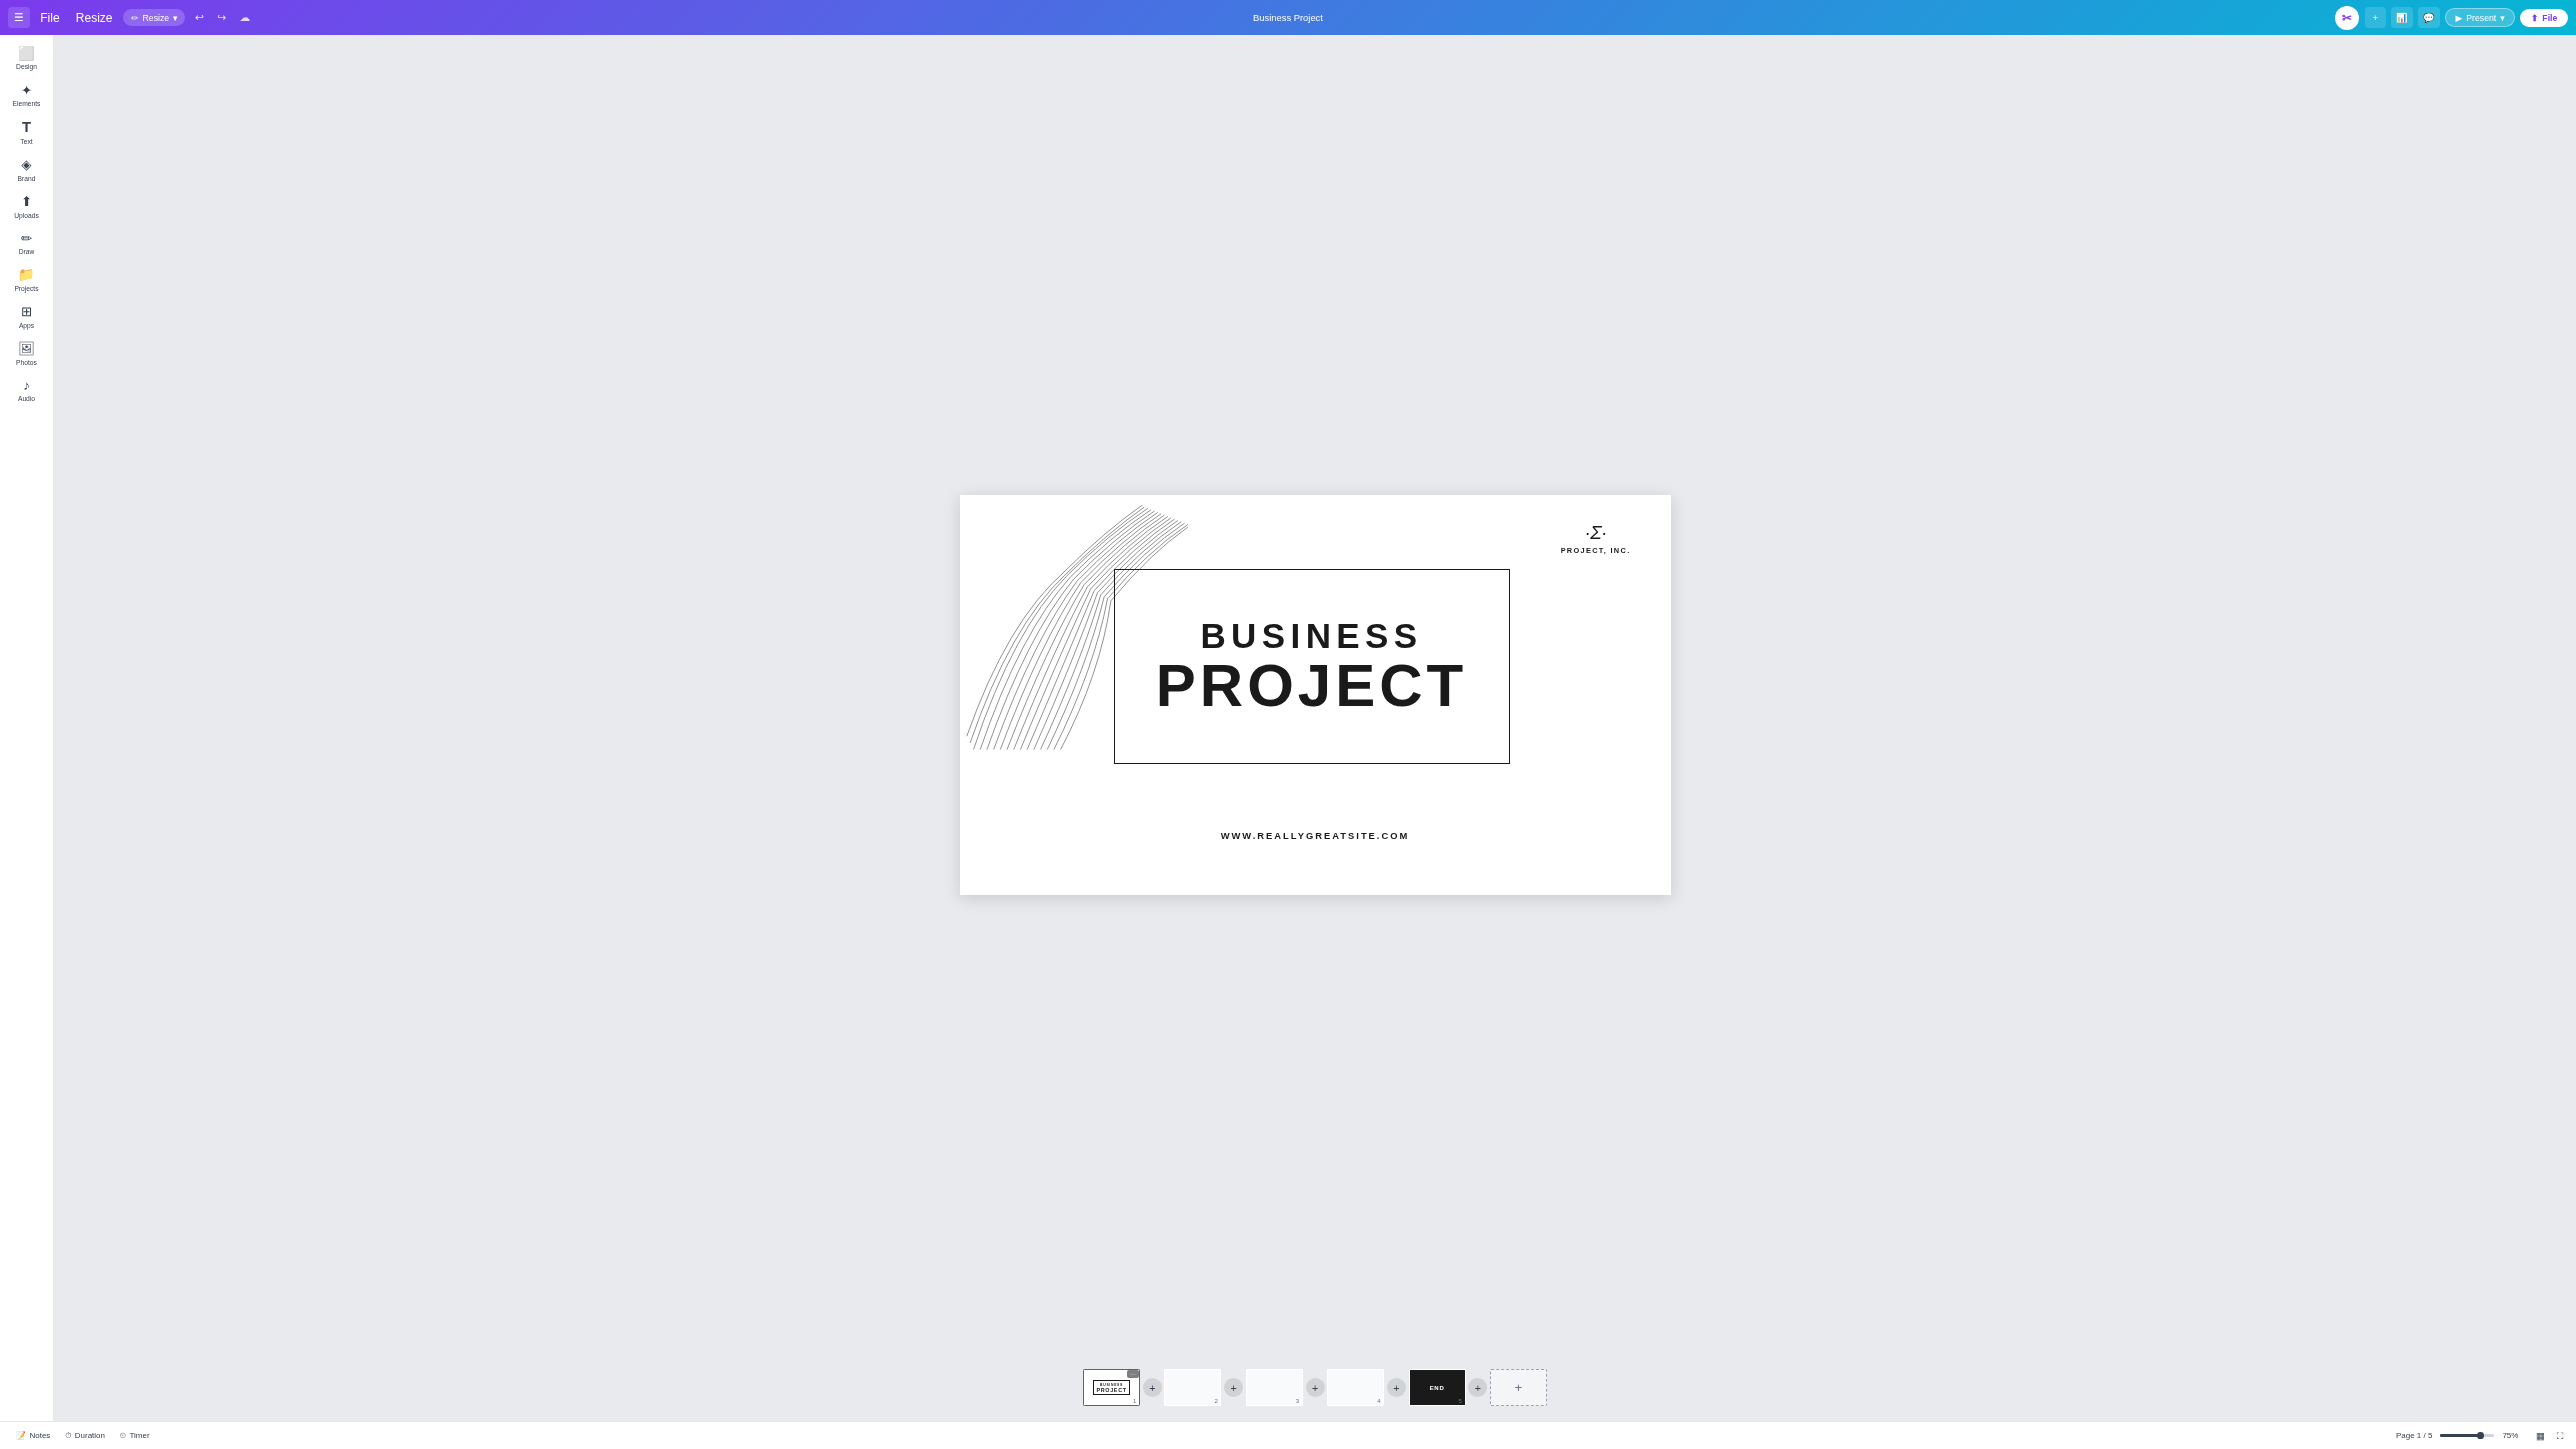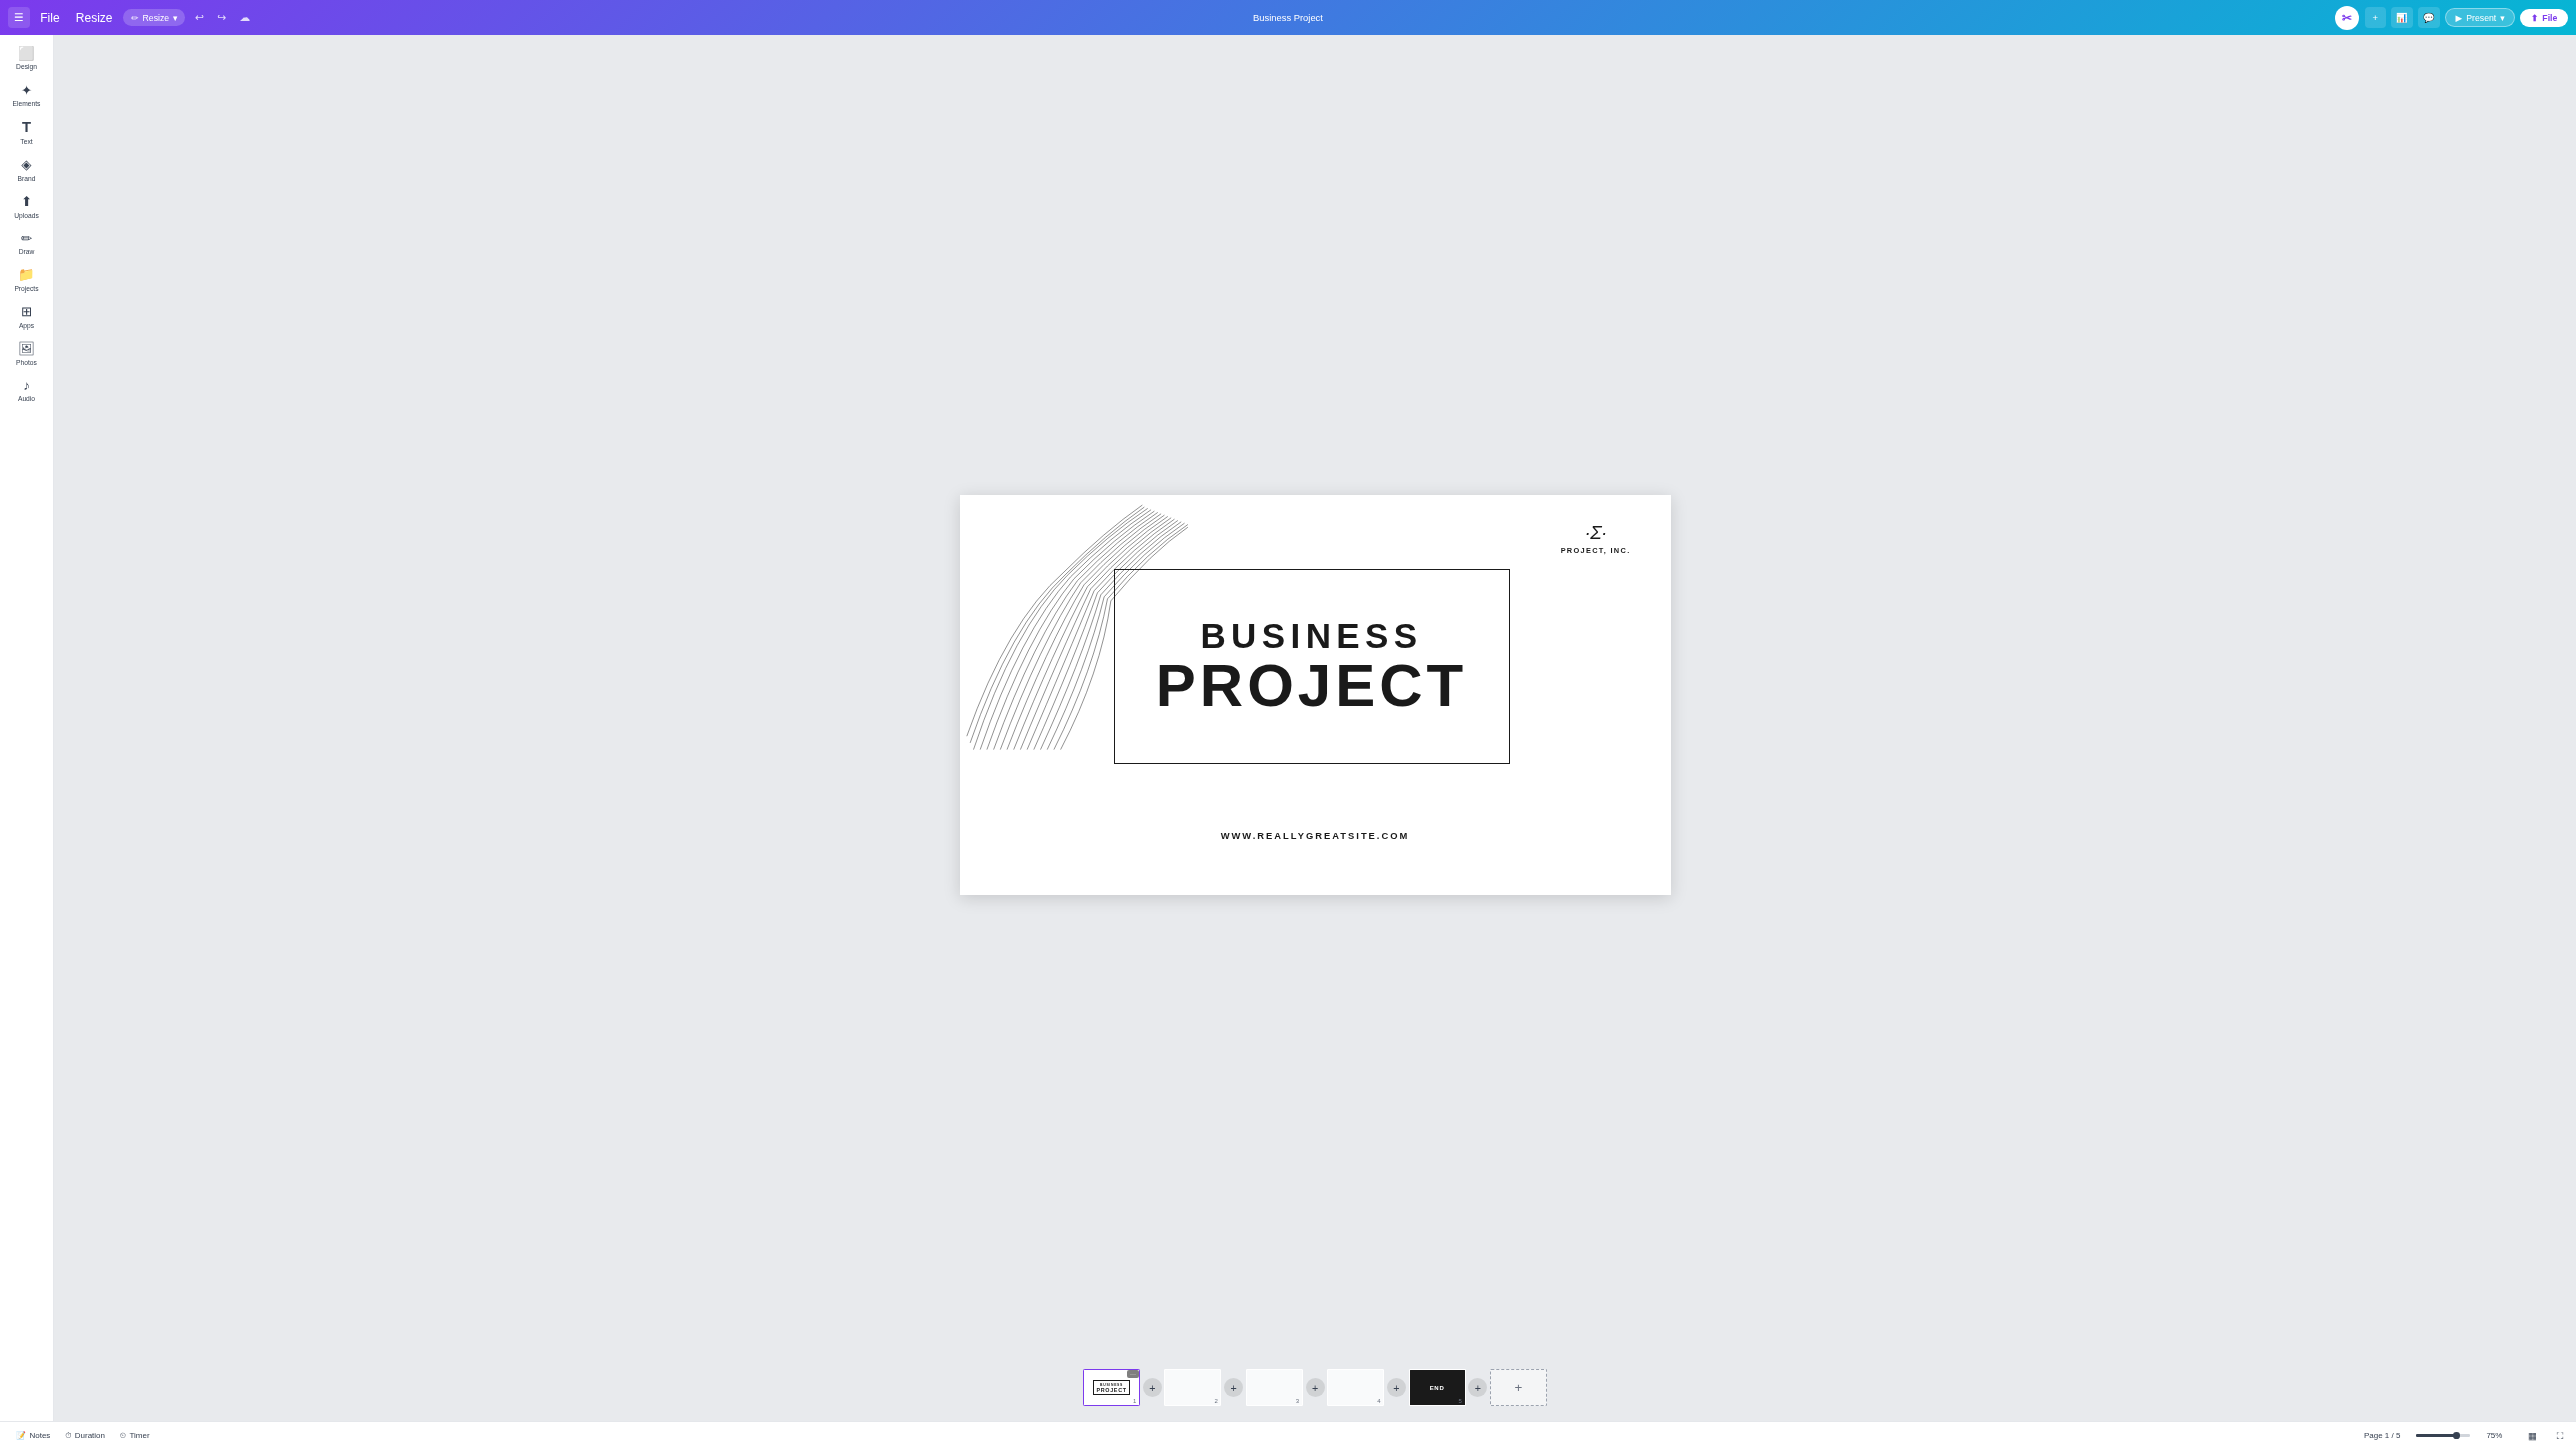--- a/index.html
+++ b/index.html
@@ -273,21 +273,21 @@
     .bottombar {
       height: 28px;
       background: white;
       border-top: 0.7px solid #e5e7eb;
       display: flex;
       align-items: center;
       padding: 0 10.7px;
       flex-shrink: 0;
     }
     .bottombar-left { display: flex; align-items: center; gap: 4px; flex: 1; }
-    .bottombar-right { display: flex; align-items: center; gap: 16px; flex: 1; justify-content: flex-end; }
+    .bottombar-right { display: flex; align-items: center; gap: 8px; flex: 1; justify-content: flex-end; }
 
     .bottom-btn {
       background: none; border: none; cursor: pointer;
       display: flex; align-items: center; gap: 3.4px;
       font-size: 8px; color: #374151; padding: 2.7px 5.4px; border-radius: 2.7px;
     }
 
     .page-info { font-size: 8px; color: #374151; font-weight: 500; }
 
     .zoom-slider {

